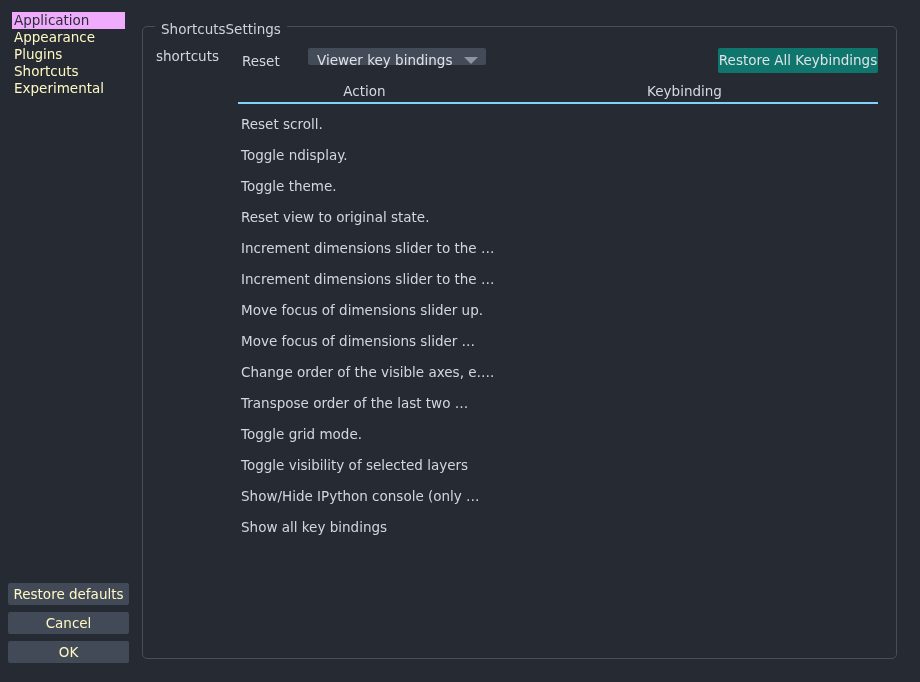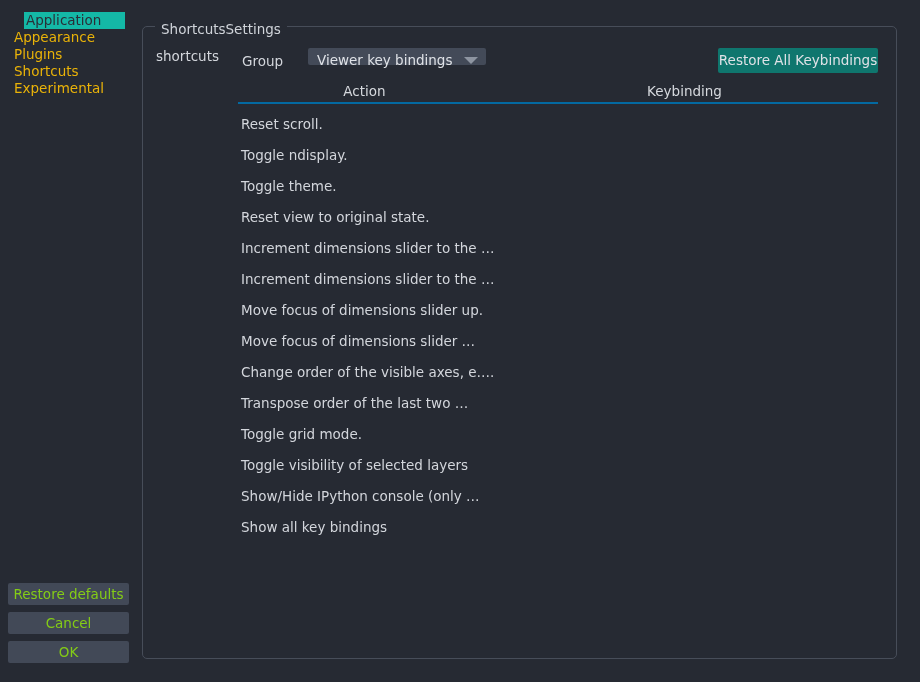--- a/index.html
+++ b/index.html
@@ -29,45 +29,44 @@
   #sidebar-list {
     position: absolute;
     left: 12px;
     top: 12px;
     width: 113px;
   }
   .sidebar-item {
     font-size: 13.5px;
     line-height: 17px;
     height: 17px;
-    color: #eab308;
+    color: #fef9c3;
     padding: 0 2px;
     white-space: nowrap;
     box-sizing: border-box;
   }
   .sidebar-item.selected {
-    background: #14b8a6;
+    background: #f0abfc;
     color: #2a2e37;
-    margin-left: 12px;
   }
 
   #sidebar-buttons {
     position: absolute;
     left: 8px;
     bottom: 11px;
     width: 121px;
   }
   .dialog-button {
     display: block;
     width: 121px;
     height: 22px;
     line-height: 22px;
     margin-bottom: 7px;
     background: #424957;
-    color: #84cc16;
+    color: #fef9c3;
     border: none;
     border-radius: 2px;
     font-family: "DejaVu Sans", "Liberation Sans", sans-serif;
     font-size: 13.5px;
     text-align: center;
     padding: 0;
     box-sizing: border-box;
   }
   .dialog-button:last-child { margin-bottom: 8px; }
 
@@ -166,21 +165,21 @@
   
   #shortcut-table {
     position: absolute;
     left: 238px;
     top: 83px;
     width: 640px;
   }
   #table-header {
     position: relative;
     height: 17px;
-    border-bottom: 2px solid #0369a1;
+    border-bottom: 2px solid #7dd3fc;
     padding-bottom: 2px;
   }
   .th {
     position: absolute;
     top: 0;
     font-size: 13.5px;
     line-height: 17px;
     color: #d6d9de;
     white-space: nowrap;
   }
@@ -244,21 +243,21 @@
     <button class="dialog-button">OK</button>
   </div>
 
 </div>
 
 <div id="groupbox"></div>
 <div id="groupbox-title">ShortcutsSettings</div>
 
 <div id="form-label-shortcuts">shortcuts</div>
 
-<div id="group-row-label">Group</div>
+<div id="group-row-label">Reset</div>
 
 <div id="group-combo">
   <span id="group-combo-text">Viewer key bindings</span>
   <span id="group-combo-arrow"></span>
 </div>
 
 <button id="restore-all-btn">Restore All Keybindings</button>
 
 <div id="shortcut-table">
 

